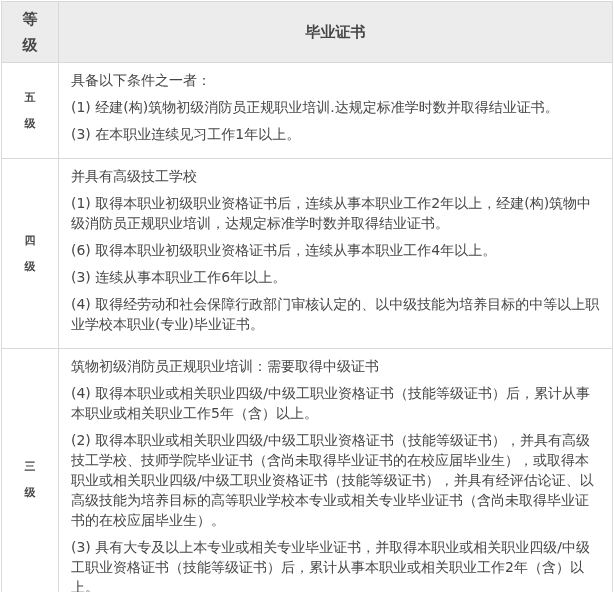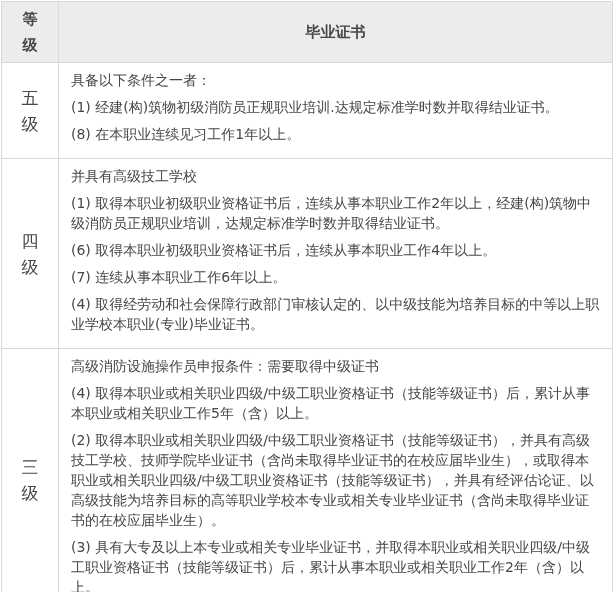--- a/index.html
+++ b/index.html
@@ -38,22 +38,22 @@
     font-size: 15px;
     font-weight: bold;
     padding: 4px 0;
     text-align: center;
     vertical-align: middle;
   }
   th.col-level, td.level-cell { width: 57px; }
   td.level-cell {
     text-align: center;
     vertical-align: middle;
-    font-weight: normal;
-    font-size: 17px;
+    font-weight: bold;
+    font-size: 11px;
   }
   .stack {
     display: inline-block;
     width: 1.1em;
     word-break: break-all;
     line-height: 26px;
     text-align: center;
   }
   td.cond-cell {
     padding: 0 10px 7px 12px;
@@ -79,37 +79,37 @@
         </th>
         <th class="col-cond">毕业证书</th>
       </tr>
     </thead>
     <tbody id="table-body">
         <tr>
           <td class="level-cell"><span class="stack">五级</span></td>
           <td class="cond-cell">
             <p>具备以下条件之一者：</p>
             <p>(1) 经建(构)筑物初级消防员正规职业培训.达规定标准学时数并取得结业证书。</p>
-            <p>(8) 在本职业连续见习工作1年以上。</p>
+            <p>(3) 在本职业连续见习工作1年以上。</p>
           </td>
         </tr>
         <tr>
           <td class="level-cell"><span class="stack">四级</span></td>
           <td class="cond-cell">
             <p>并具有高级技工学校</p>
             <p>(1) 取得本职业初级职业资格证书后，连续从事本职业工作2年以上，经建(构)筑物中级消防员正规职业培训，达规定标准学时数并取得结业证书。</p>
             <p>(6) 取得本职业初级职业资格证书后，连续从事本职业工作4年以上。</p>
-            <p>(7) 连续从事本职业工作6年以上。</p>
+            <p>(3) 连续从事本职业工作6年以上。</p>
             <p>(4) 取得经劳动和社会保障行政部门审核认定的、以中级技能为培养目标的中等以上职业学校本职业(专业)毕业证书。</p>
           </td>
         </tr>
         <tr>
           <td class="level-cell"><span class="stack">三级</span></td>
           <td class="cond-cell">
-            <p>高级消防设施操作员申报条件：需要取得中级证书</p>
+            <p>筑物初级消防员正规职业培训：需要取得中级证书</p>
             <p>(4) 取得本职业或相关职业四级/中级工职业资格证书（技能等级证书）后，累计从事本职业或相关职业工作5年（含）以上。</p>
             <p>(2) 取得本职业或相关职业四级/中级工职业资格证书（技能等级证书），并具有高级技工学校、技师学院毕业证书（含尚未取得毕业证书的在校应届毕业生），或取得本职业或相关职业四级/中级工职业资格证书（技能等级证书），并具有经评估论证、以高级技能为培养目标的高等职业学校本专业或相关专业毕业证书（含尚未取得毕业证书的在校应届毕业生）。</p>
             <p>(3) 具有大专及以上本专业或相关专业毕业证书，并取得本职业或相关职业四级/中级工职业资格证书（技能等级证书）后，累计从事本职业或相关职业工作2年（含）以上。</p>
           </td>
         </tr>
       </tbody>
   </table>
 </div>
 
 </body></html>

